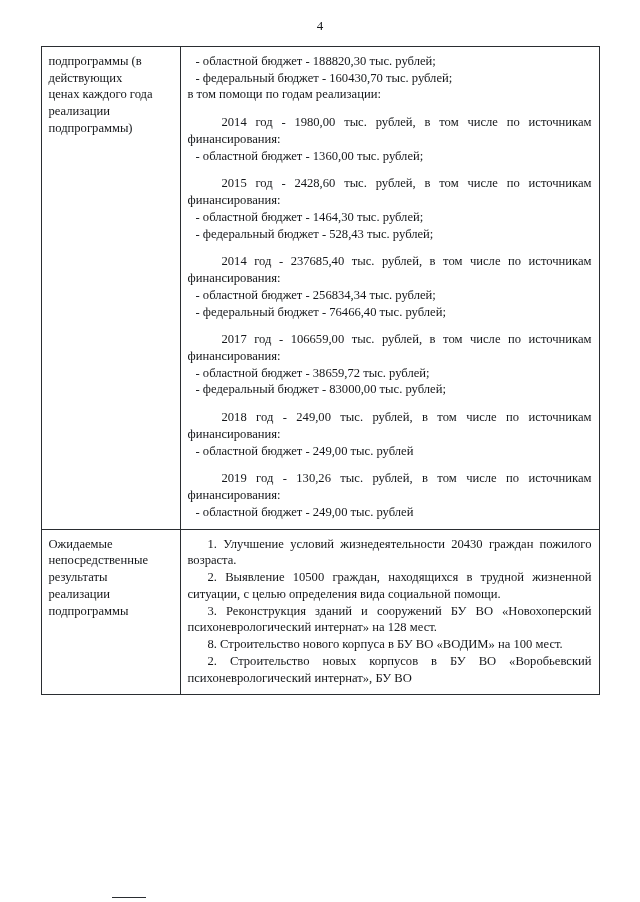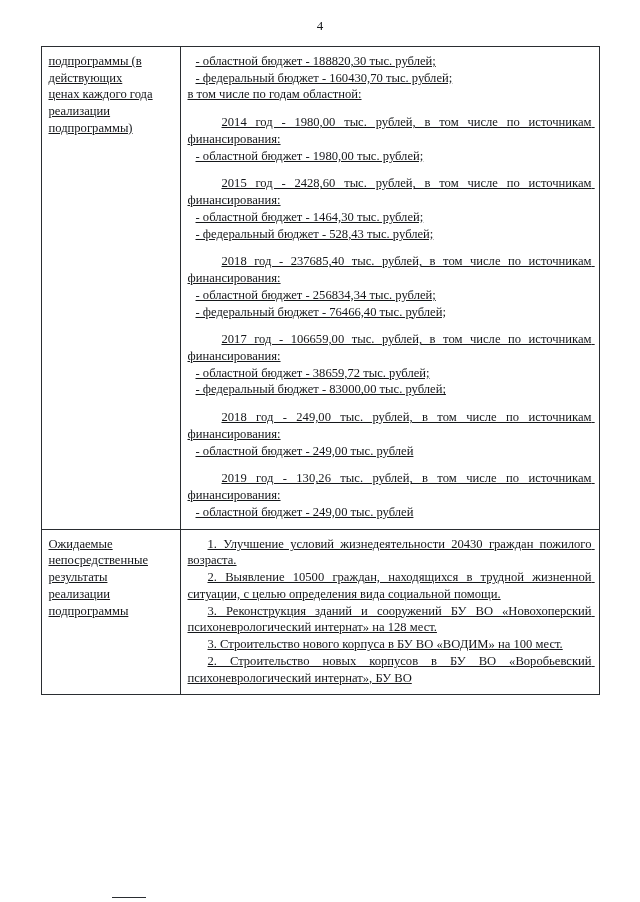--- a/index.html
+++ b/index.html
@@ -27,21 +27,20 @@
     font-size: 13px;
     margin-top: 18px;
     margin-bottom: 12px;
     letter-spacing: 0.2px;
   }
   table.doc-table {
     border-collapse: collapse;
     margin: 0 auto;
     width: 528px;
     table-layout: fixed;
-    text-decoration: underline;
   }
   table.doc-table td {
     border: 1px solid #2a2d31;
     vertical-align: top;
     padding: 6px 7px 8px 7px;
     font-size: 12.6px;
     line-height: 1.33;
   }
   td.col-label {
     width: 124px;
@@ -98,30 +97,30 @@
         <td class="col-label">
           <span class="label-text">подпрограммы (в
 действующих
 ценах каждого года
 реализации
 подпрограммы)</span>
         </td>
         <td class="col-body">
           <span class="body-line indent">- областной бюджет - 188820,30 тыс. рублей;</span>
           <span class="body-line indent">- федеральный бюджет - 160430,70 тыс. рублей;</span>
-          <span class="body-line">в том числе по годам областной:</span>
+          <span class="body-line">в том помощи по годам реализации:</span>
           <span class="gap"></span>
           <span class="body-line first-indent just">2014 год - 1980,00 тыс. рублей, в том числе по источникам финансирования:</span>
-          <span class="body-line indent">- областной бюджет - 1980,00 тыс. рублей;</span>
+          <span class="body-line indent">- областной бюджет - 1360,00 тыс. рублей;</span>
           <span class="gap"></span>
           <span class="body-line first-indent just">2015 год - 2428,60 тыс. рублей, в том числе по источникам финансирования:</span>
           <span class="body-line indent">- областной бюджет - 1464,30 тыс. рублей;</span>
           <span class="body-line indent">- федеральный бюджет - 528,43 тыс. рублей;</span>
           <span class="gap"></span>
-          <span class="body-line first-indent just">2018 год - 237685,40 тыс. рублей, в том числе по источникам финансирования:</span>
+          <span class="body-line first-indent just">2014 год - 237685,40 тыс. рублей, в том числе по источникам финансирования:</span>
           <span class="body-line indent">- областной бюджет - 256834,34 тыс. рублей;</span>
           <span class="body-line indent">- федеральный бюджет - 76466,40 тыс. рублей;</span>
           <span class="gap"></span>
           <span class="body-line first-indent just">2017 год - 106659,00 тыс. рублей, в том числе по источникам финансирования:</span>
           <span class="body-line indent">- областной бюджет - 38659,72 тыс. рублей;</span>
           <span class="body-line indent">- федеральный бюджет - 83000,00 тыс. рублей;</span>
           <span class="gap"></span>
           <span class="body-line first-indent just">2018 год - 249,00 тыс. рублей, в том числе по источникам финансирования:</span>
           <span class="body-line indent">- областной бюджет - 249,00 тыс. рублей</span>
           <span class="gap"></span>
@@ -135,21 +134,21 @@
           <span class="label-text">Ожидаемые
 непосредственные
 результаты
 реализации
 подпрограммы</span>
         </td>
         <td class="col-body">
           <span class="body-line num-indent just">1. Улучшение условий жизнедеятельности 20430 граждан пожилого возраста.</span>
           <span class="body-line num-indent just">2. Выявление 10500 граждан, находящихся в трудной жизненной ситуации, с целью определения вида социальной помощи.</span>
           <span class="body-line num-indent just">3. Реконструкция зданий и сооружений БУ ВО «Новохоперский психоневрологический интернат» на 128 мест.</span>
-          <span class="body-line num-indent just">3. Строительство нового корпуса в БУ ВО «ВОДИМ» на 100 мест.</span>
+          <span class="body-line num-indent just">8. Строительство нового корпуса в БУ ВО «ВОДИМ» на 100 мест.</span>
           <span class="body-line num-indent just">2. Строительство новых корпусов в БУ ВО «Воробьевский психоневрологический интернат», БУ ВО</span>
         </td>
       </tr>
 
     </tbody>
   </table>
 
   <div class="bottom-rule"></div>
 
 </div>

